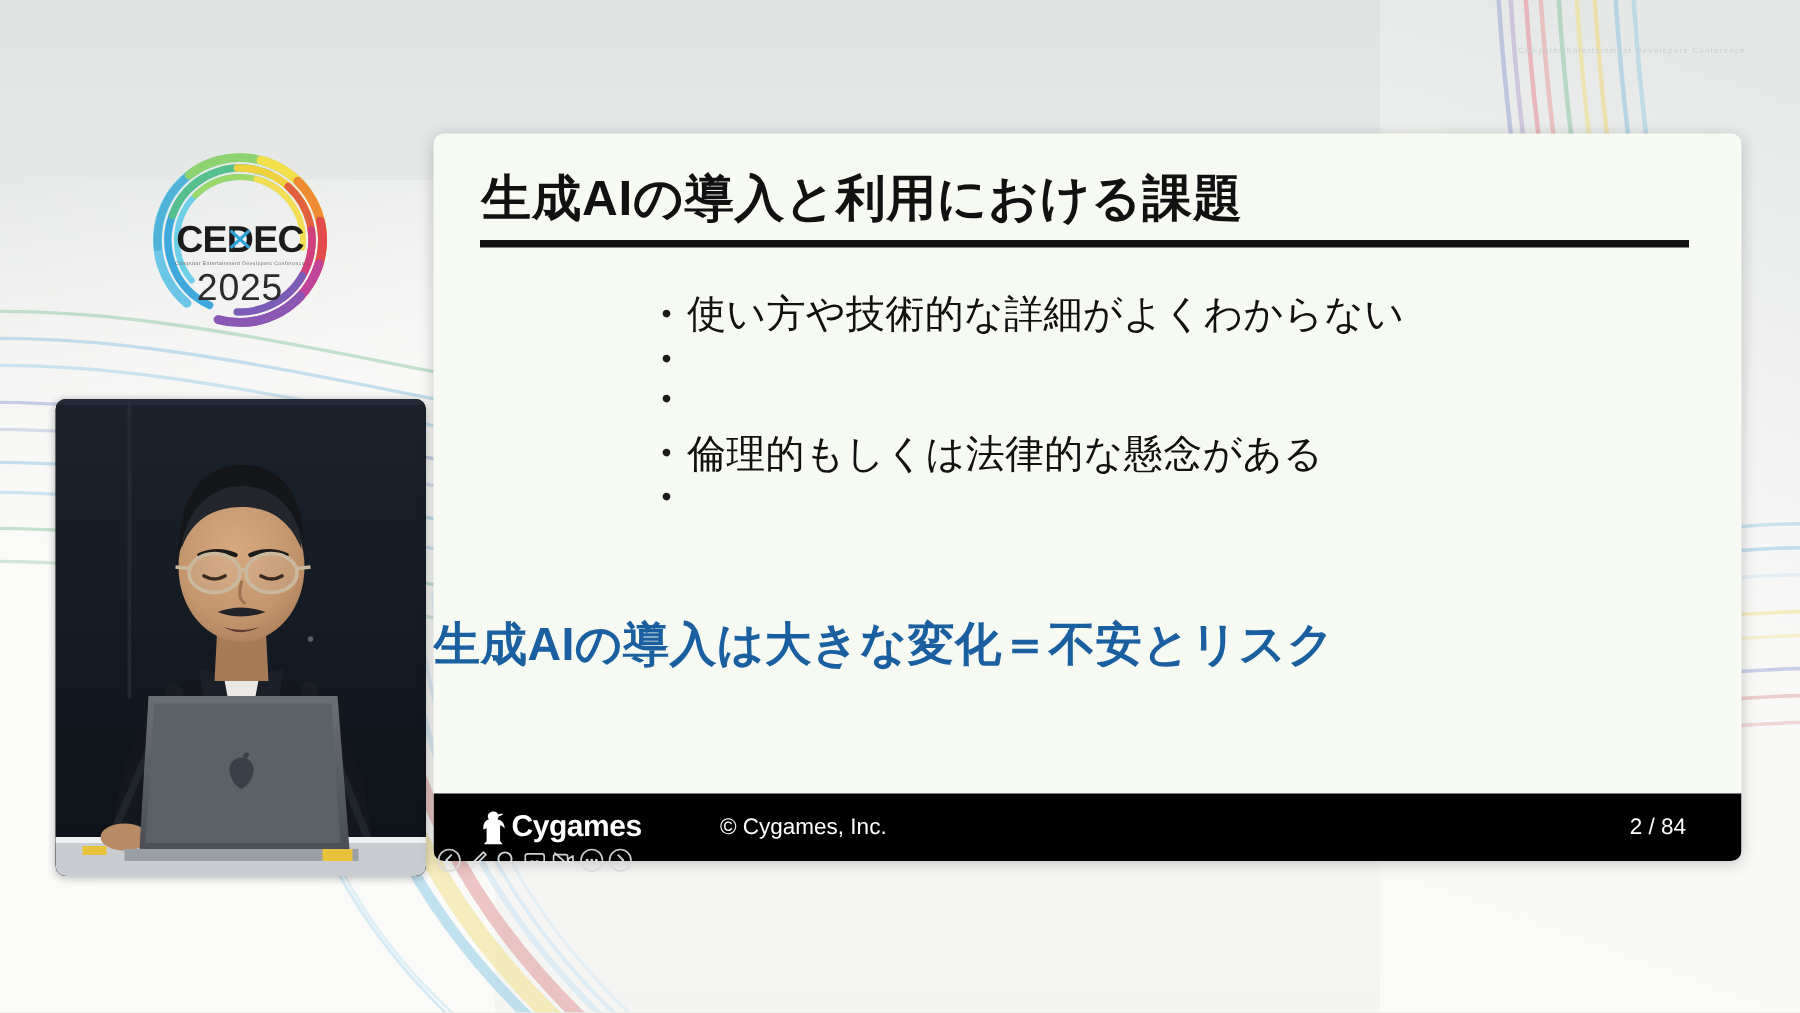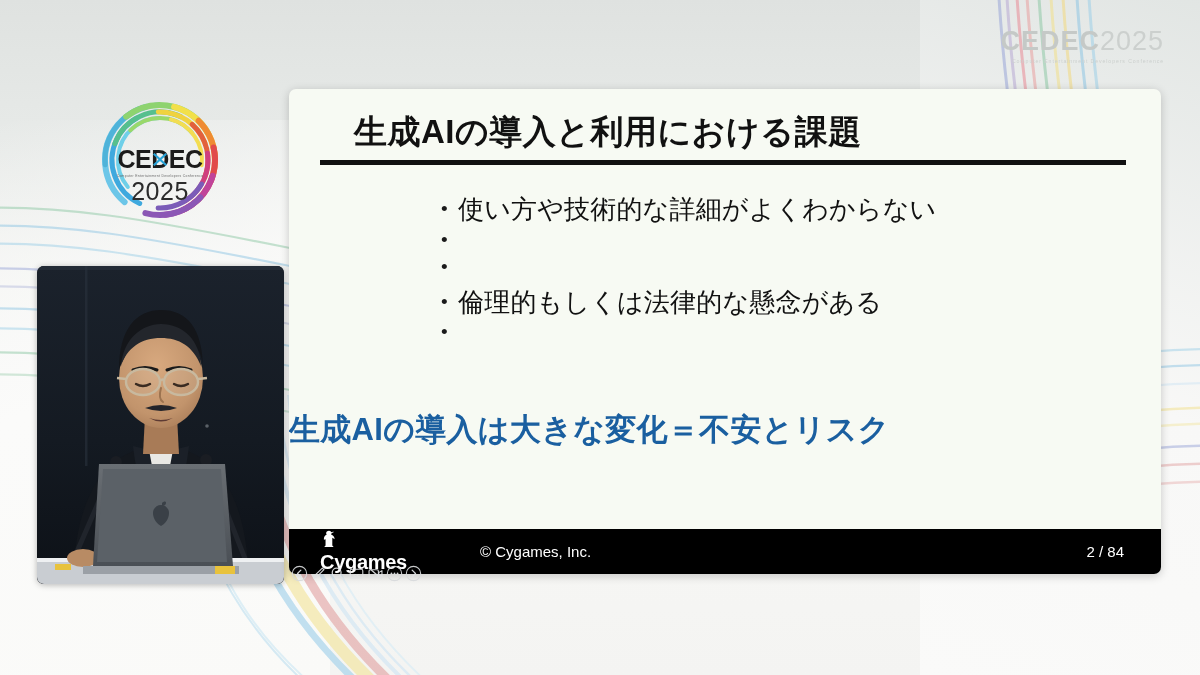--- a/index.html
+++ b/index.html
@@ -64,21 +64,20 @@
     position:absolute; left:289px; top:89px; width:872px; height:485px;
     background:#f7faf3;
     border-radius:7px;
     box-shadow:0 2px 10px rgba(0,0,0,.20);
     overflow:hidden;
   }
   #slide-title {
     position:absolute; left:32px; top:21px;
     font-size:33px; font-weight:bold; color:#111; letter-spacing:.5px;
     white-space:nowrap;
-    margin-left:33px;
   }
   #title-rule {
     position:absolute; left:31px; top:71px; width:806px; height:5px;
     background:#111;
   }
   #bullets {
     position:absolute; left:152px; top:105px; width:700px;
   }
   .bullet-row {
     display:flex; align-items:baseline;
@@ -99,21 +98,21 @@
   }
 
   
   #slide-footer {
     position:absolute; left:0; right:0; bottom:0; height:45px;
     background:#000; color:#fff;
     display:flex; align-items:center;
   }
   #footer-brand {
     display:flex; align-items:flex-start; gap:3px;
-    margin-left:31px; width:200px;flex-direction:column;
+    margin-left:31px; width:200px;
   }
   #cygames-mark { width:18px; height:24px; flex:0 0 18px; }
   #cygames-word {
     font-size:20px; font-weight:bold; letter-spacing:-.3px; color:#fff;
   }
   #footer-copyright {
     flex:1; text-align:left; font-size:15px; color:#fff;
     margin-left:-40px;
   }
   #footer-page {
@@ -222,21 +221,20 @@
       <text x="64" y="72" text-anchor="middle" font-family="'Liberation Sans', sans-serif" font-size="25" font-weight="bold" fill="#1b1b1b" letter-spacing="-0.5">CEDEC</text>
       <text x="64" y="80.5" text-anchor="middle" font-family="'Liberation Sans', sans-serif" font-size="3.4" fill="#6a6a6a" letter-spacing="0.3">Computer Entertainment Developers Conference</text>
       <text x="64" y="104" text-anchor="middle" font-family="'Liberation Sans', sans-serif" font-size="25" fill="#2b2b2b" letter-spacing="0.5">2025</text>
       <g transform="translate(64,63)">
         <path d="M-5.5,-6 L0,-1 L5.5,-6 L7,-4.5 L1.5,0.5 L7,5.5 L5.5,7 L0,2 L-5.5,7 L-7,5.5 L-1.5,0.5 L-7,-4.5 Z" fill="#29a3d8"></path>
       </g>
     </g>
   </svg>
 
   <div id="cedec-watermark">
-    <div class="wm-main"><span>CEDEC</span><span class="wm-year">2025</span></div>
     <div class="wm-sub">Computer Entertainment Developers Conference</div>
   </div>
 
   <div id="speaker-inset">
     <svg class="vid" viewBox="0 0 247 318" preserveAspectRatio="xMidYMid slice">
       <defs>
         <linearGradient id="bgWall" x1="0" y1="0" x2="0" y2="1">
           <stop offset="0%" stop-color="#1b222c"></stop>
           <stop offset="55%" stop-color="#141a22"></stop>
           <stop offset="100%" stop-color="#0d1117"></stop>

